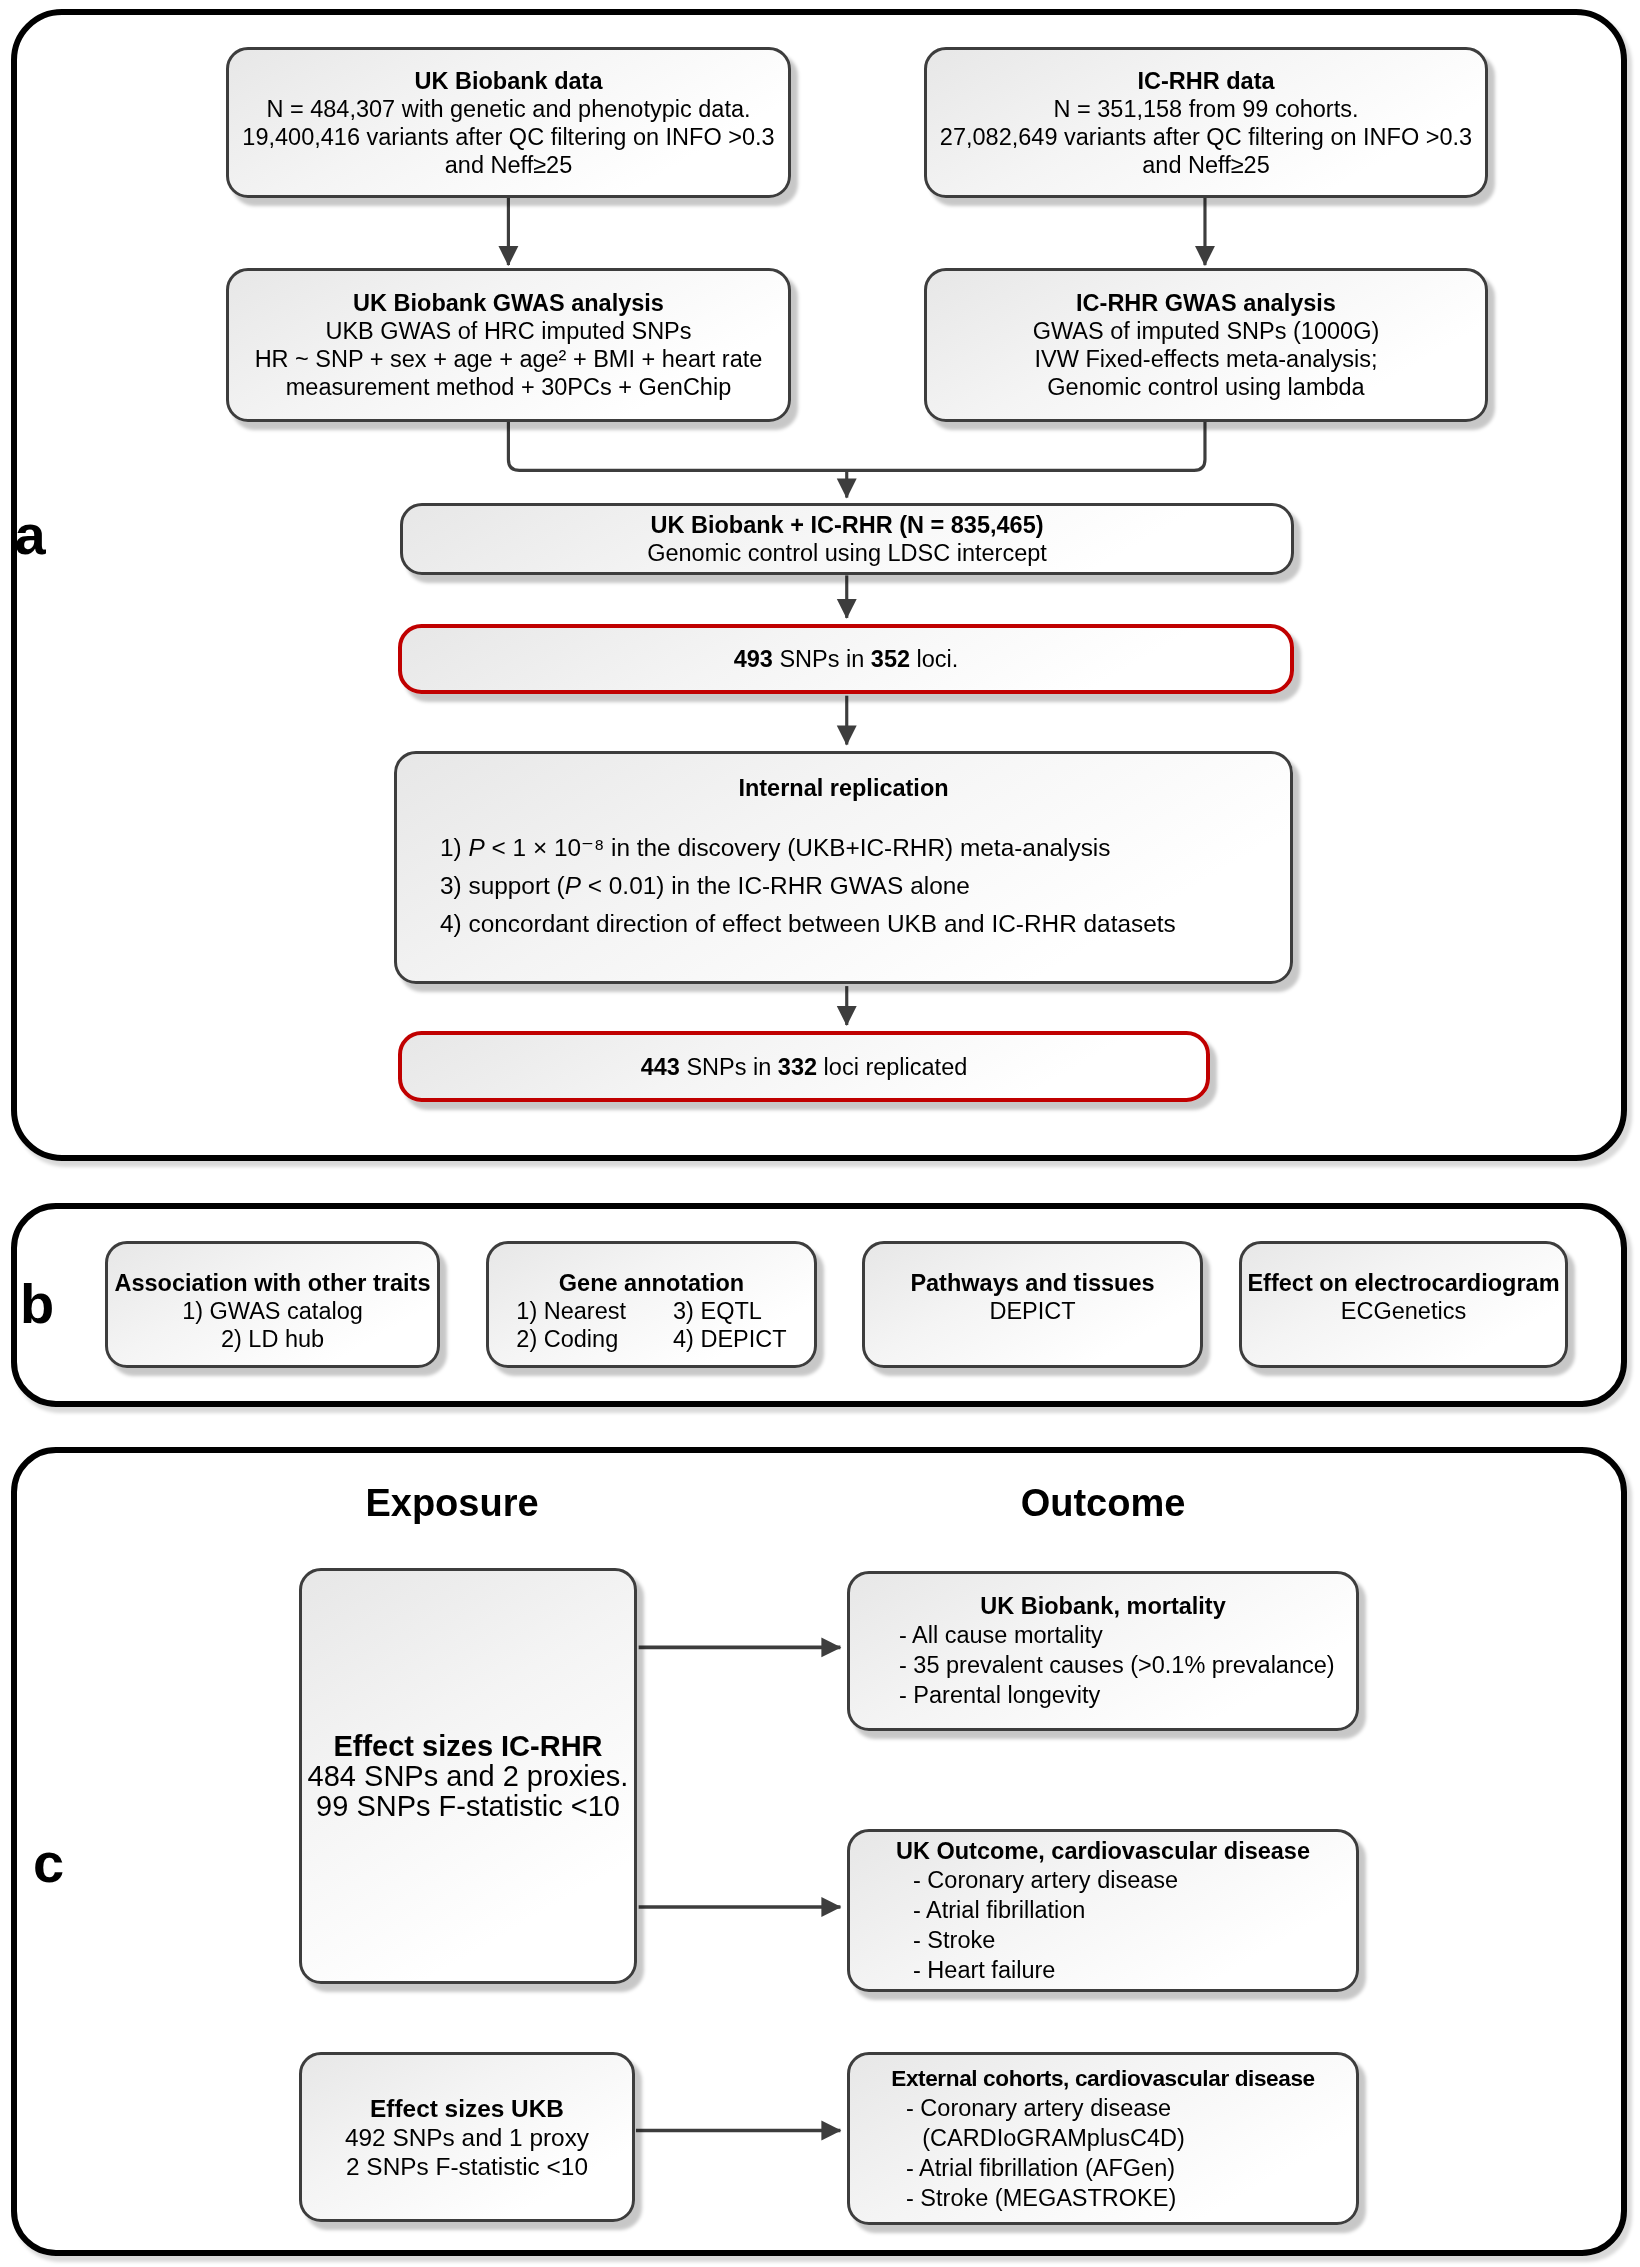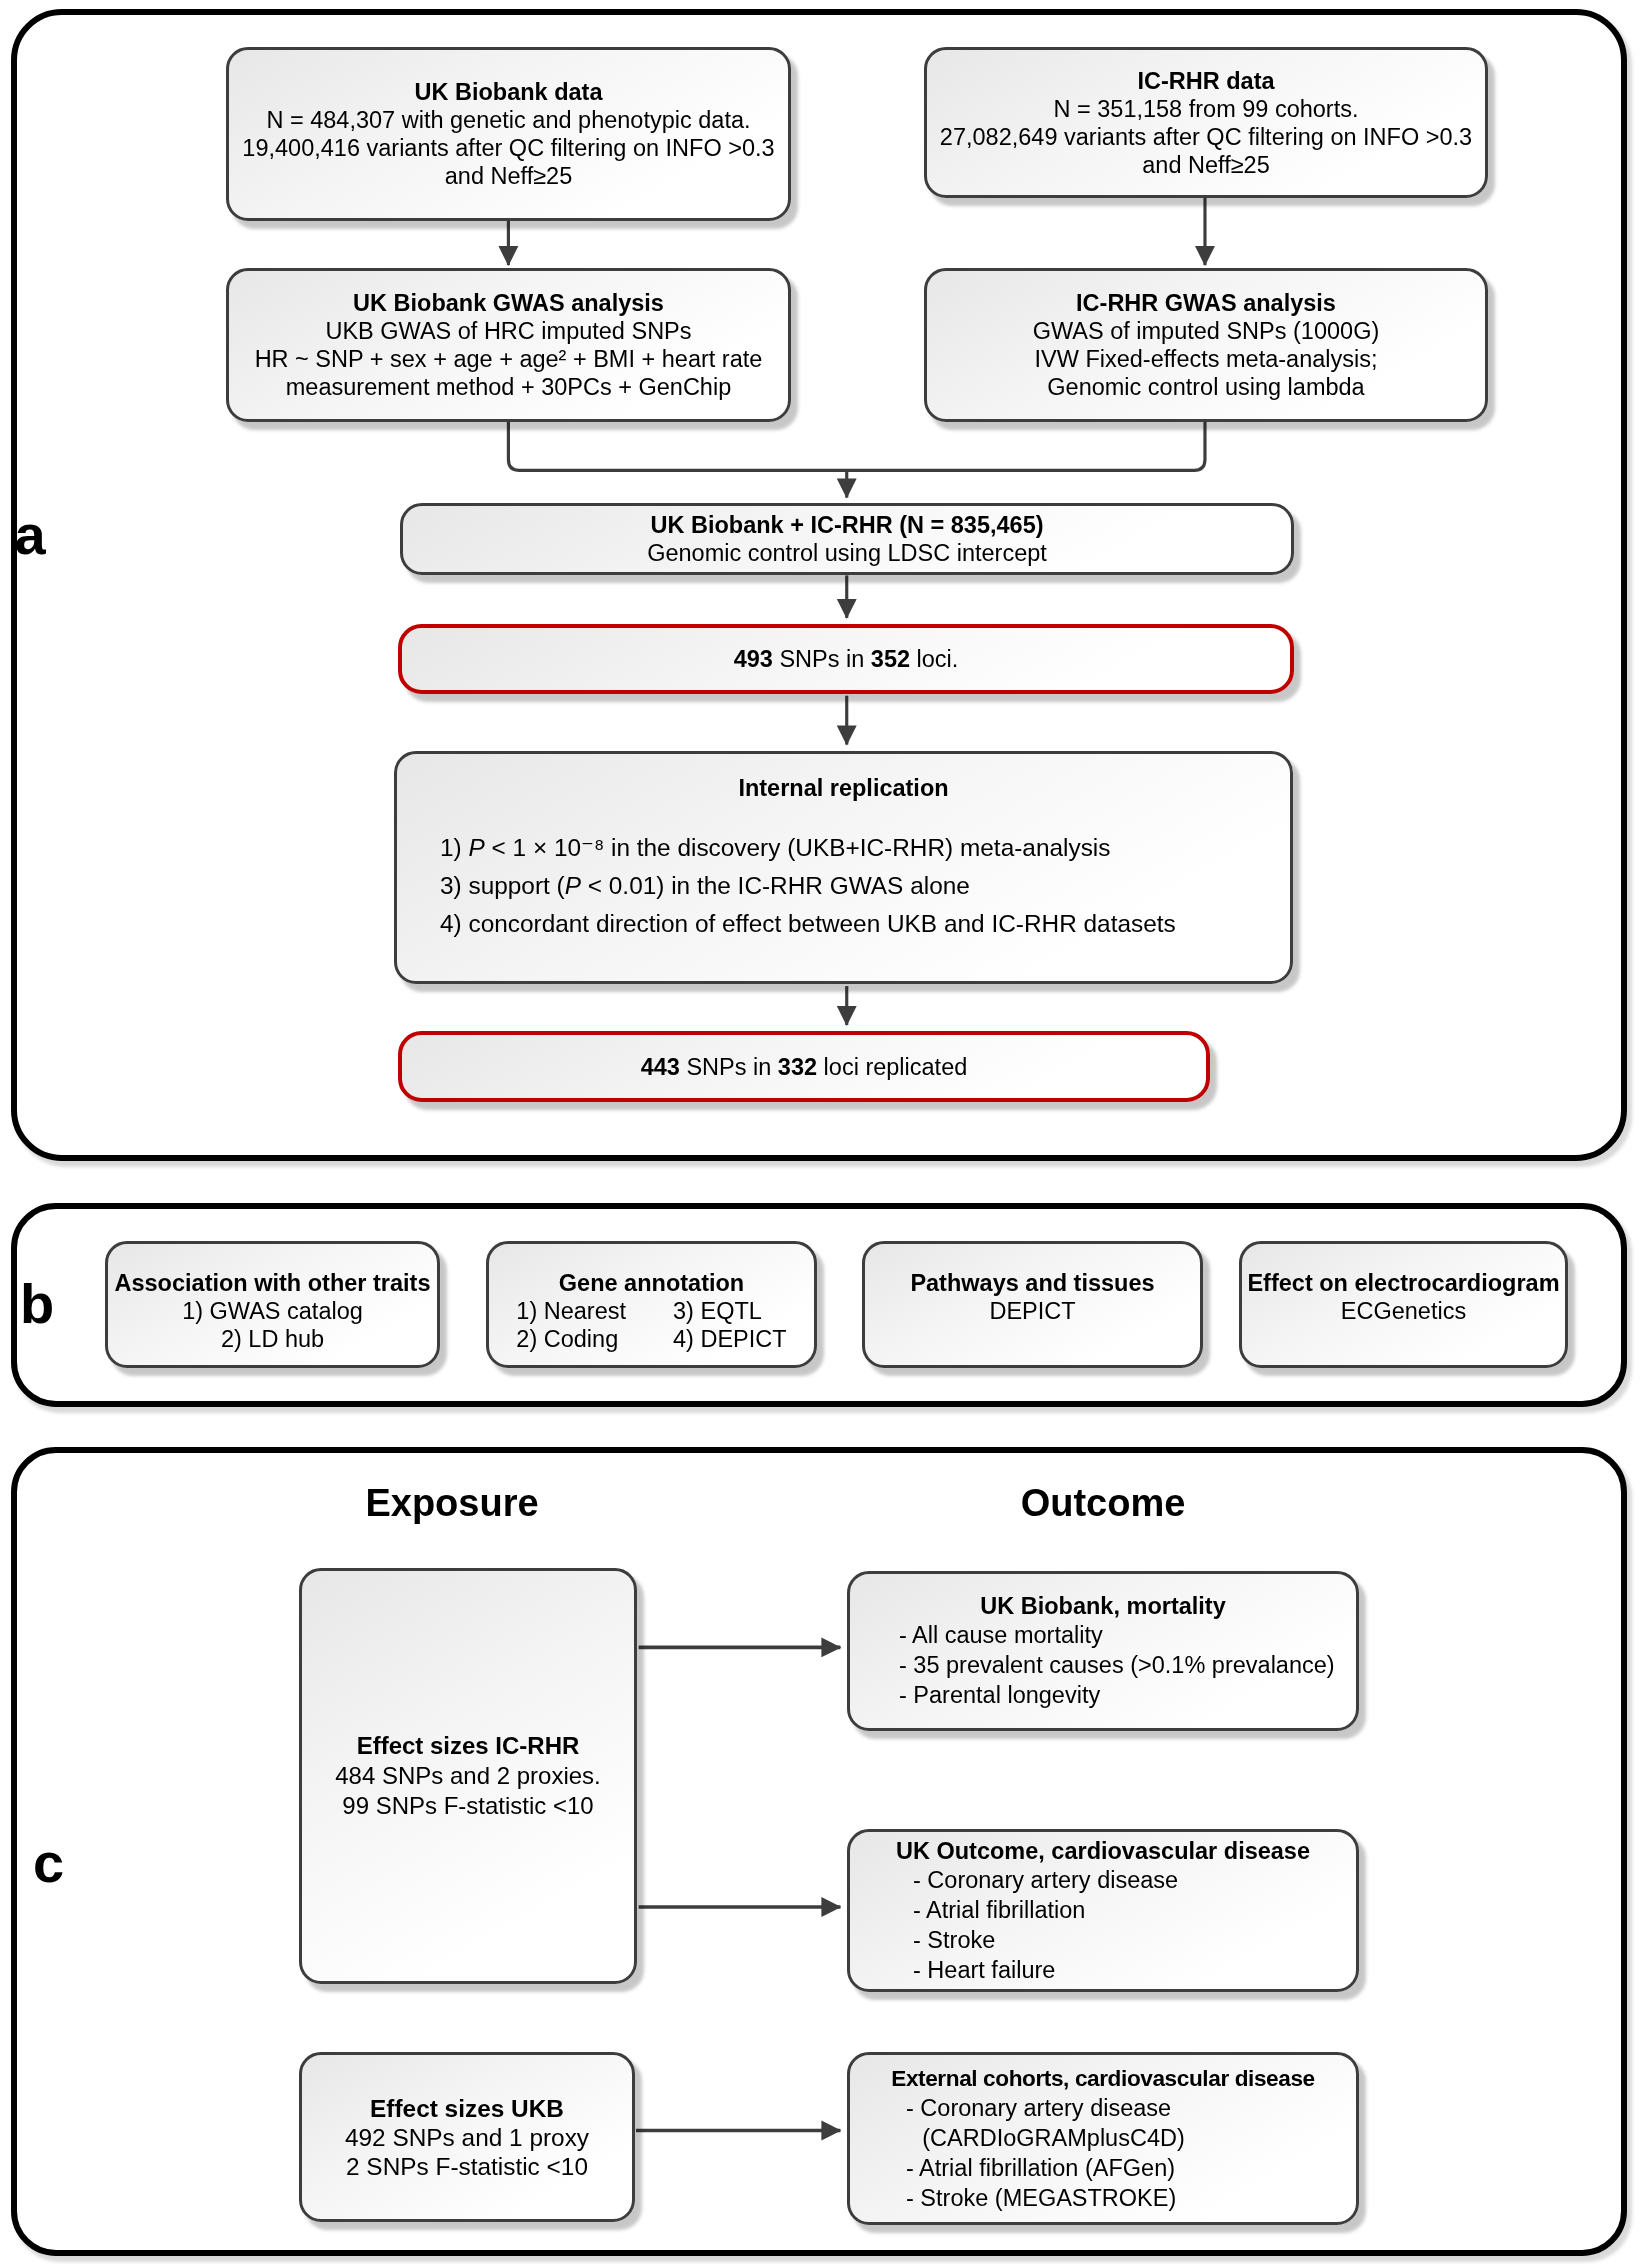--- a/index.html
+++ b/index.html
@@ -41,21 +41,21 @@
   
   .chead{position:absolute; width:362px; text-align:center; font-weight:bold; font-size:38px; z-index:3;}
   
   .obox .items{line-height:30px;}
   #outcome-mortality .items{padding-left:49px;}
   #outcome-cvd .items{padding-left:63px;}
   #outcome-external .items{padding-left:56px;}
   #outcome-external .items li.cont{padding-left:16.3px;}
   #outcome-external .t{font-size:22.6px; letter-spacing:-0.4px; white-space:nowrap;}
   
-  #exposure-icrhr{line-height:30px; font-size:24px;}
+  #exposure-icrhr{line-height:30px; font-size:29px;}
   #exposure-ukb{line-height:29px; font-size:24.4px;}
   
   svg.connectors{position:absolute; left:0; top:0; z-index:1; pointer-events:none;}
   svg.connectors path{stroke:var(--arrow); stroke-width:3.5; fill:none;}
   svg.connectors path.thick{stroke-width:4;}
   #ah path{fill:var(--arrow); stroke:none;}
 </style>
 </head>
 <body>
 
@@ -80,21 +80,21 @@
     <path d="M562,464 V508 Q562,520 574,520 H1320 Q1332,520 1332,508 V464"></path>
     <path d="M936,520 V550" marker-end="url(#ah)"></path>
     <path d="M936,636 V683" marker-end="url(#ah)"></path>
     <path d="M936,769 V823" marker-end="url(#ah)"></path>
     <path d="M936,1090 V1133" marker-end="url(#ah)"></path>
     <path class="thick" d="M706,1821 H929" marker-end="url(#ah)"></path>
     <path class="thick" d="M706,2108 H929" marker-end="url(#ah)"></path>
     <path class="thick" d="M703,2355 H929" marker-end="url(#ah)"></path>
   </svg>
 
-  <div class="box" id="ukb-data" style="left:226px; top:47px; width:565px; height:174px;">
+  <div class="box" id="ukb-data" style="left:226px; top:47px; width:565px; height:151px;">
     <div class="t ln">UK Biobank data</div>
     <div class="ln">N = 484,307 with genetic and phenotypic data.</div>
     <div class="ln">19,400,416 variants after QC filtering on INFO &gt;0.3</div>
     <div class="ln">and Neff≥25</div>
   </div>
 
   <div class="box" id="icrhr-data" style="left:924px; top:47px; width:564px; height:151px;">
     <div class="t ln">IC-RHR data</div>
     <div class="ln">N = 351,158 from 99 cohorts.</div>
     <div class="ln">27,082,649 variants after QC filtering on INFO &gt;0.3</div>

